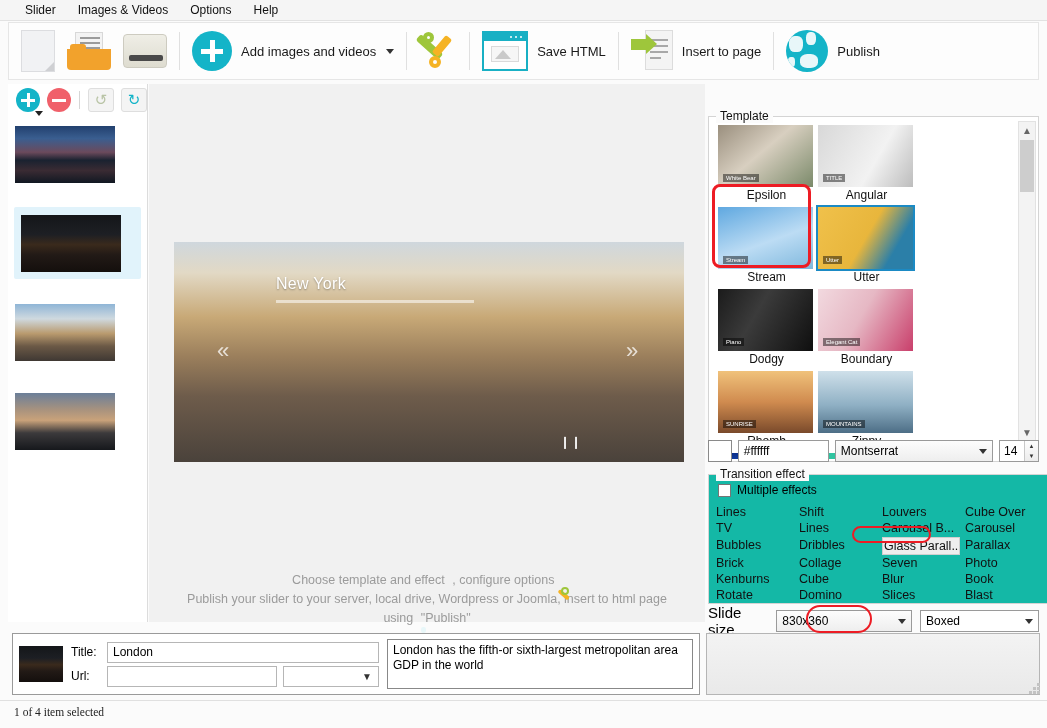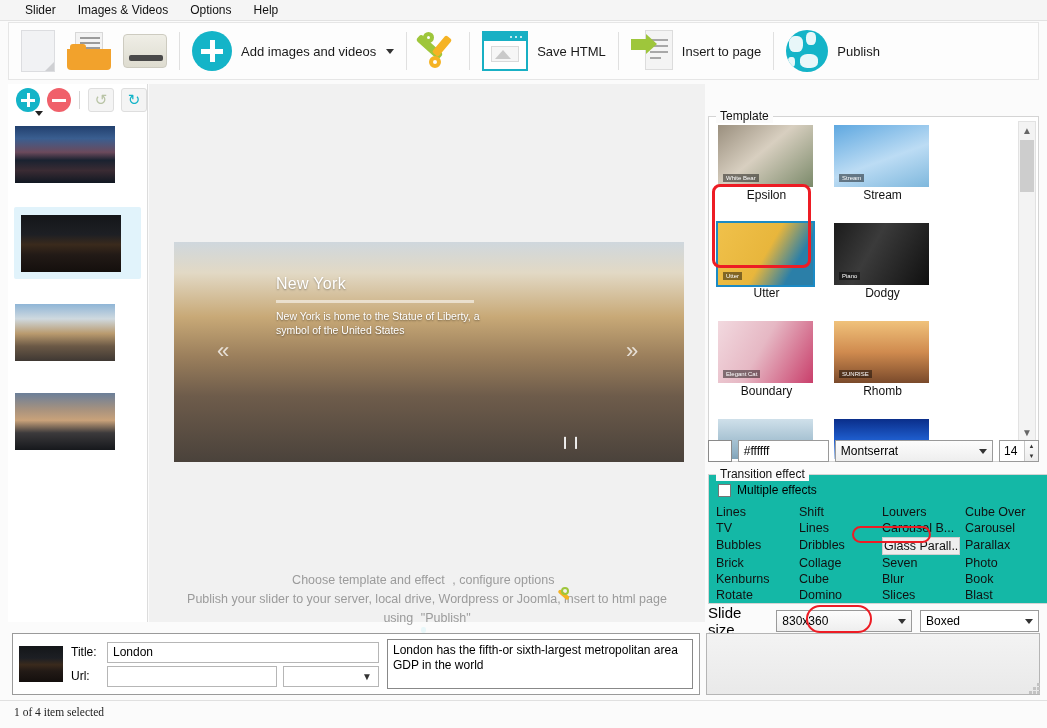--- a/index.html
+++ b/index.html
@@ -114,21 +114,21 @@
   .mini-tool:after{content:"";position:absolute;left:1px;top:0;width:4px;height:4px;border:2px solid #9ec63b;border-radius:50%;}
   .mini-globe{width:13px;height:13px;border-radius:50%;background:#14b4c8;position:relative;}
   .mini-globe:after{content:"";position:absolute;left:2px;top:2px;width:5px;height:6px;background:#e8f7f9;border-radius:40%;}
 
   
   .right{position:absolute;left:706px;top:82px;width:335px;height:540px;}
   .group{position:absolute;border:1px solid #d4d4d4;background:transparent;}
   .group > .legend{position:absolute;top:-8px;left:7px;background:#fbfbfb;padding:0 4px;font-size:12px;color:#111;}
   #tplGroup{left:2px;top:6px;width:331px;height:346px;background:#fff;margin-top:28px;}
   .tpl-scroll{position:absolute;left:2px;top:6px;right:27px;bottom:2px;overflow:hidden;}
-  .tpl-grid{display:flex;flex-wrap:wrap;padding:2px 0 0 4px;gap:16px;}
+  .tpl-grid{display:flex;flex-wrap:wrap;padding:2px 0 0 4px;gap:0;}
   .tpl-cell{width:97px;margin:0 0 4px 3px;cursor:default;}
   .tpl-thumb{width:95px;height:62px;position:relative;overflow:hidden;background:#ddd;}
   .tpl-name{text-align:center;font-size:12px;color:#111;line-height:16px;height:16px;overflow:hidden;}
   .tpl-cell.selected .tpl-thumb{outline:2px solid #1b8ac4;}
   .sel-ring{position:absolute;left:712px;top:184px;width:99px;height:84px;border:3px solid #ed1c24;border-radius:8px;pointer-events:none;}
   .scrollbar{position:absolute;width:18px;background:#f3f3f3;border:1px solid #e2e2e2;}
   .scrollbar .arw{position:absolute;left:0;right:0;height:16px;display:flex;align-items:center;justify-content:center;color:#666;font-size:10px;}
   .scrollbar .arw.up{top:0;} .scrollbar .arw.dn{bottom:0;}
   .scrollbar .thumb{position:absolute;left:1px;right:1px;background:#cdcdcd;}
 
@@ -292,21 +292,20 @@
         </div>
       </div>
   </div>
 
   <div class="center">
     <div class="preview">
       <div class="pv-img img-nybig"></div>
       <div class="pv-caption">
         <div class="pv-title">New York</div>
         <div class="pv-rule"></div>
-        <div class="pv-desc">New York is home to the Statue of Liberty, a symbol of the United States</div>
       </div>
       <div class="pv-arrow l">«</div>
       <div class="pv-arrow r">»</div>
       <div class="pv-pause">❙❙</div>
     </div>
     <div class="hint">
       <div>
         <span>Choose template and effect</span>
         <span class="ic"><span class="mini-img"></span></span><span>, configure options</span>
         <span class="ic"><span class="mini-tool"></span></span>
@@ -323,20 +322,26 @@
 
     <div class="group" id="tplGroup">
       <span class="legend">Template</span>
       <div class="tpl-scroll">
         <div class="tpl-grid" id="tplGrid">
             <div class="tpl-cell">
               <div class="tpl-thumb" style="background: linear-gradient(140deg, rgb(154, 143, 126), rgb(216, 207, 192) 45%, rgb(123, 138, 106));">
                 <div style="position: absolute; left: 5px; bottom: 5px; font-size: 6px; color: rgb(255, 255, 255); background: rgba(0, 0, 0, 0.45); padding: 1px 3px;">White Bear</div>
               </div>
               <div class="tpl-name">Epsilon</div>
+            </div>
+            <div class="tpl-cell">
+              <div class="tpl-thumb" style="background: linear-gradient(120deg, rgb(216, 216, 216), rgb(242, 242, 242) 60%, rgb(189, 189, 189));">
+                <div style="position: absolute; left: 5px; bottom: 5px; font-size: 6px; color: rgb(255, 255, 255); background: rgba(0, 0, 0, 0.45); padding: 1px 3px;">TITLE</div>
+              </div>
+              <div class="tpl-name">Angular</div>
             </div>
             <div class="tpl-cell">
               <div class="tpl-thumb" style="background: linear-gradient(160deg, rgb(95, 168, 224), rgb(188, 220, 244) 55%, rgb(127, 184, 221));">
                 <div style="position: absolute; left: 5px; bottom: 5px; font-size: 6px; color: rgb(255, 255, 255); background: rgba(0, 0, 0, 0.45); padding: 1px 3px;">Stream</div>
               </div>
               <div class="tpl-name">Stream</div>
             </div>
             <div class="tpl-cell selected">
               <div class="tpl-thumb" style="background: linear-gradient(120deg, rgb(240, 193, 75), rgb(232, 182, 60) 50%, rgb(43, 127, 168) 78%, rgb(43, 127, 168));">
                 <div style="position: absolute; left: 5px; bottom: 5px; font-size: 6px; color: rgb(255, 255, 255); background: rgba(0, 0, 0, 0.45); padding: 1px 3px;">Utter</div>

